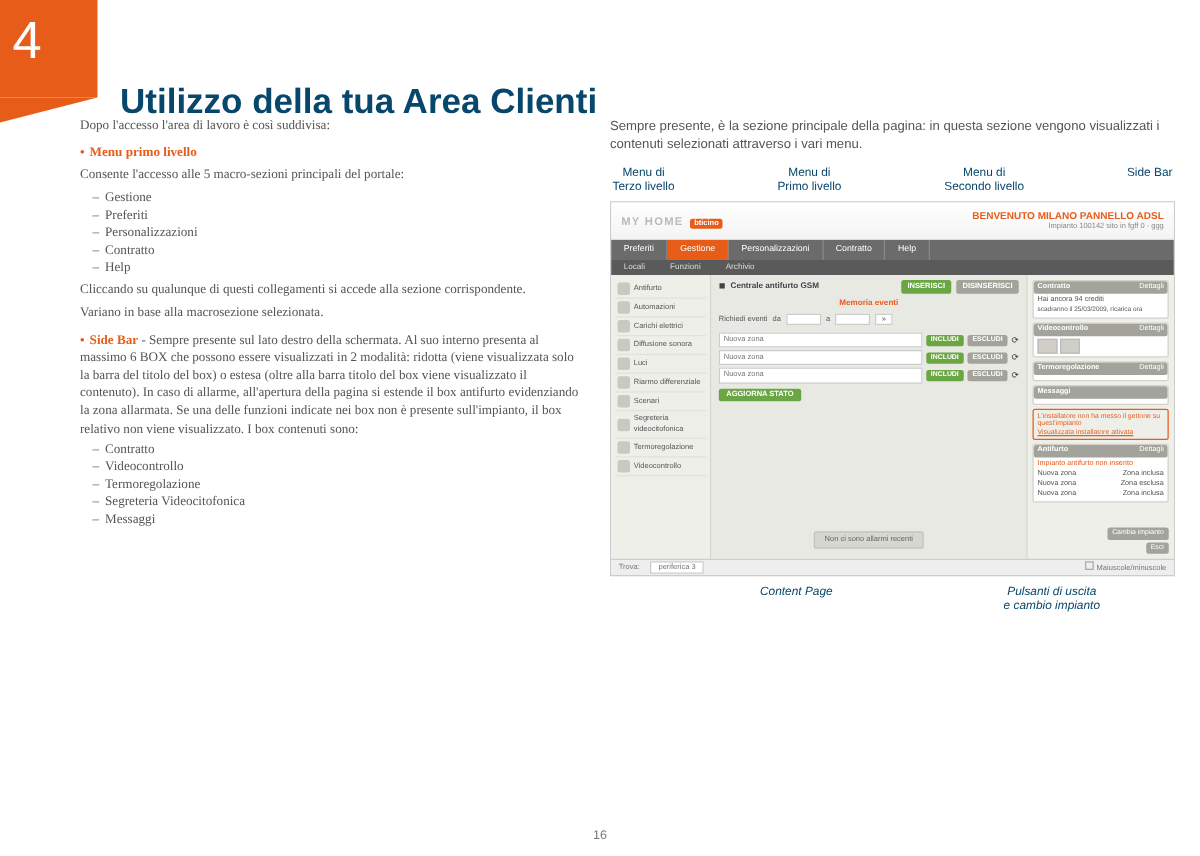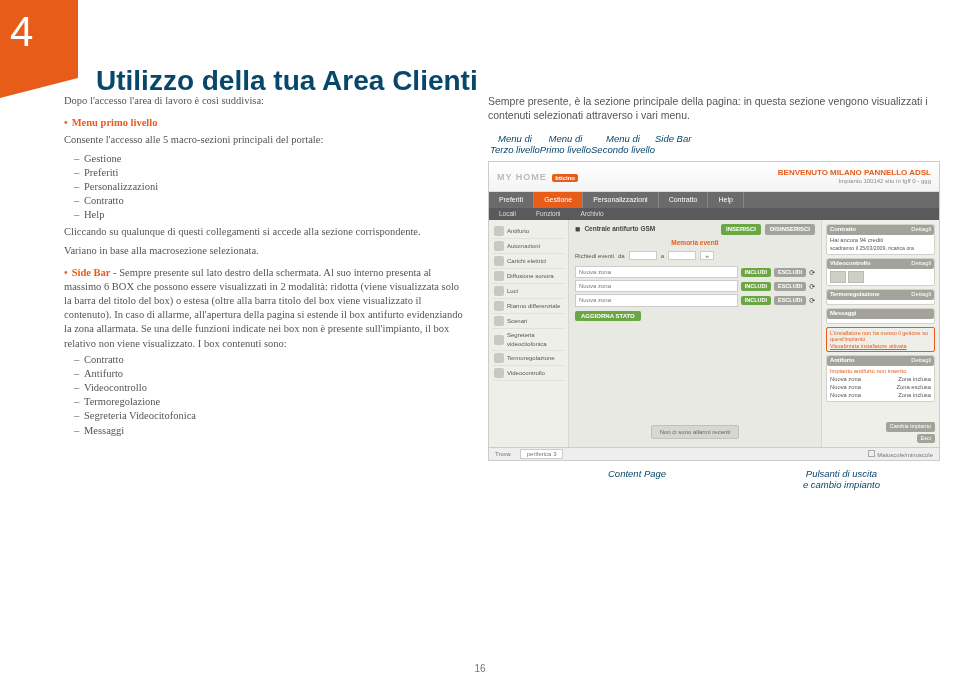--- a/index.html
+++ b/index.html
@@ -91,24 +91,23 @@
   .right-text {
     font-size: 10.5px;
     color: #555;
     margin-bottom: 12px;
   }
   .right-text .section-head { margin-top: 0; }
 
   
   .callouts {
     display: flex;
-    justify-content: flex-start;
+    justify-content: space-between;
     font-size: 9.5px;
     color: #07476B;
-    font-style: italic;
     margin-bottom: 6px;
     padding: 0 2px;
   }
   .callouts div { text-align: center; line-height: 1.1; }
 
   
   .shot {
     border: 1px solid #ccc;
     background: #f5f5f0;
     width: 100%;
@@ -375,21 +374,20 @@
       </div>
       <p class="body-para">Cliccando su qualunque di questi collegamenti si accede alla sezione corrispondente.</p>
 
       <p class="body-para">Variano in base alla macrosezione selezionata.</p>
 
       <p class="section-head">
         <span class="bullet">•</span><span>Side Bar</span><span style="color:#555;font-weight:400"> - Sempre presente sul lato destro della schermata. Al suo interno presenta al massimo 6 BOX che possono essere visualizzati in 2 modalità: ridotta (viene visualizzata solo la barra del titolo del box) o estesa (oltre alla barra titolo del box viene visualizzato il contenuto). In caso di allarme, all'apertura della pagina si estende il box antifurto evidenziando la zona allarmata. Se una delle funzioni indicate nei box non è presente sull'impianto, il box relativo non viene visualizzato. I box contenuti sono:</span>
       </p>
       <div class="sub-list">
         <div><span class="dash">–</span><span>Contratto</span></div>
-        <div><span class="dash">–</span><span>Antifurto</span></div>
         <div><span class="dash">–</span><span>Videocontrollo</span></div>
         <div><span class="dash">–</span><span>Termoregolazione</span></div>
         <div><span class="dash">–</span><span>Segreteria Videocitofonica</span></div>
         <div><span class="dash">–</span><span>Messaggi</span></div>
       </div>
     </div>
 
     <div class="col-right">
 
       <div class="right-text">

